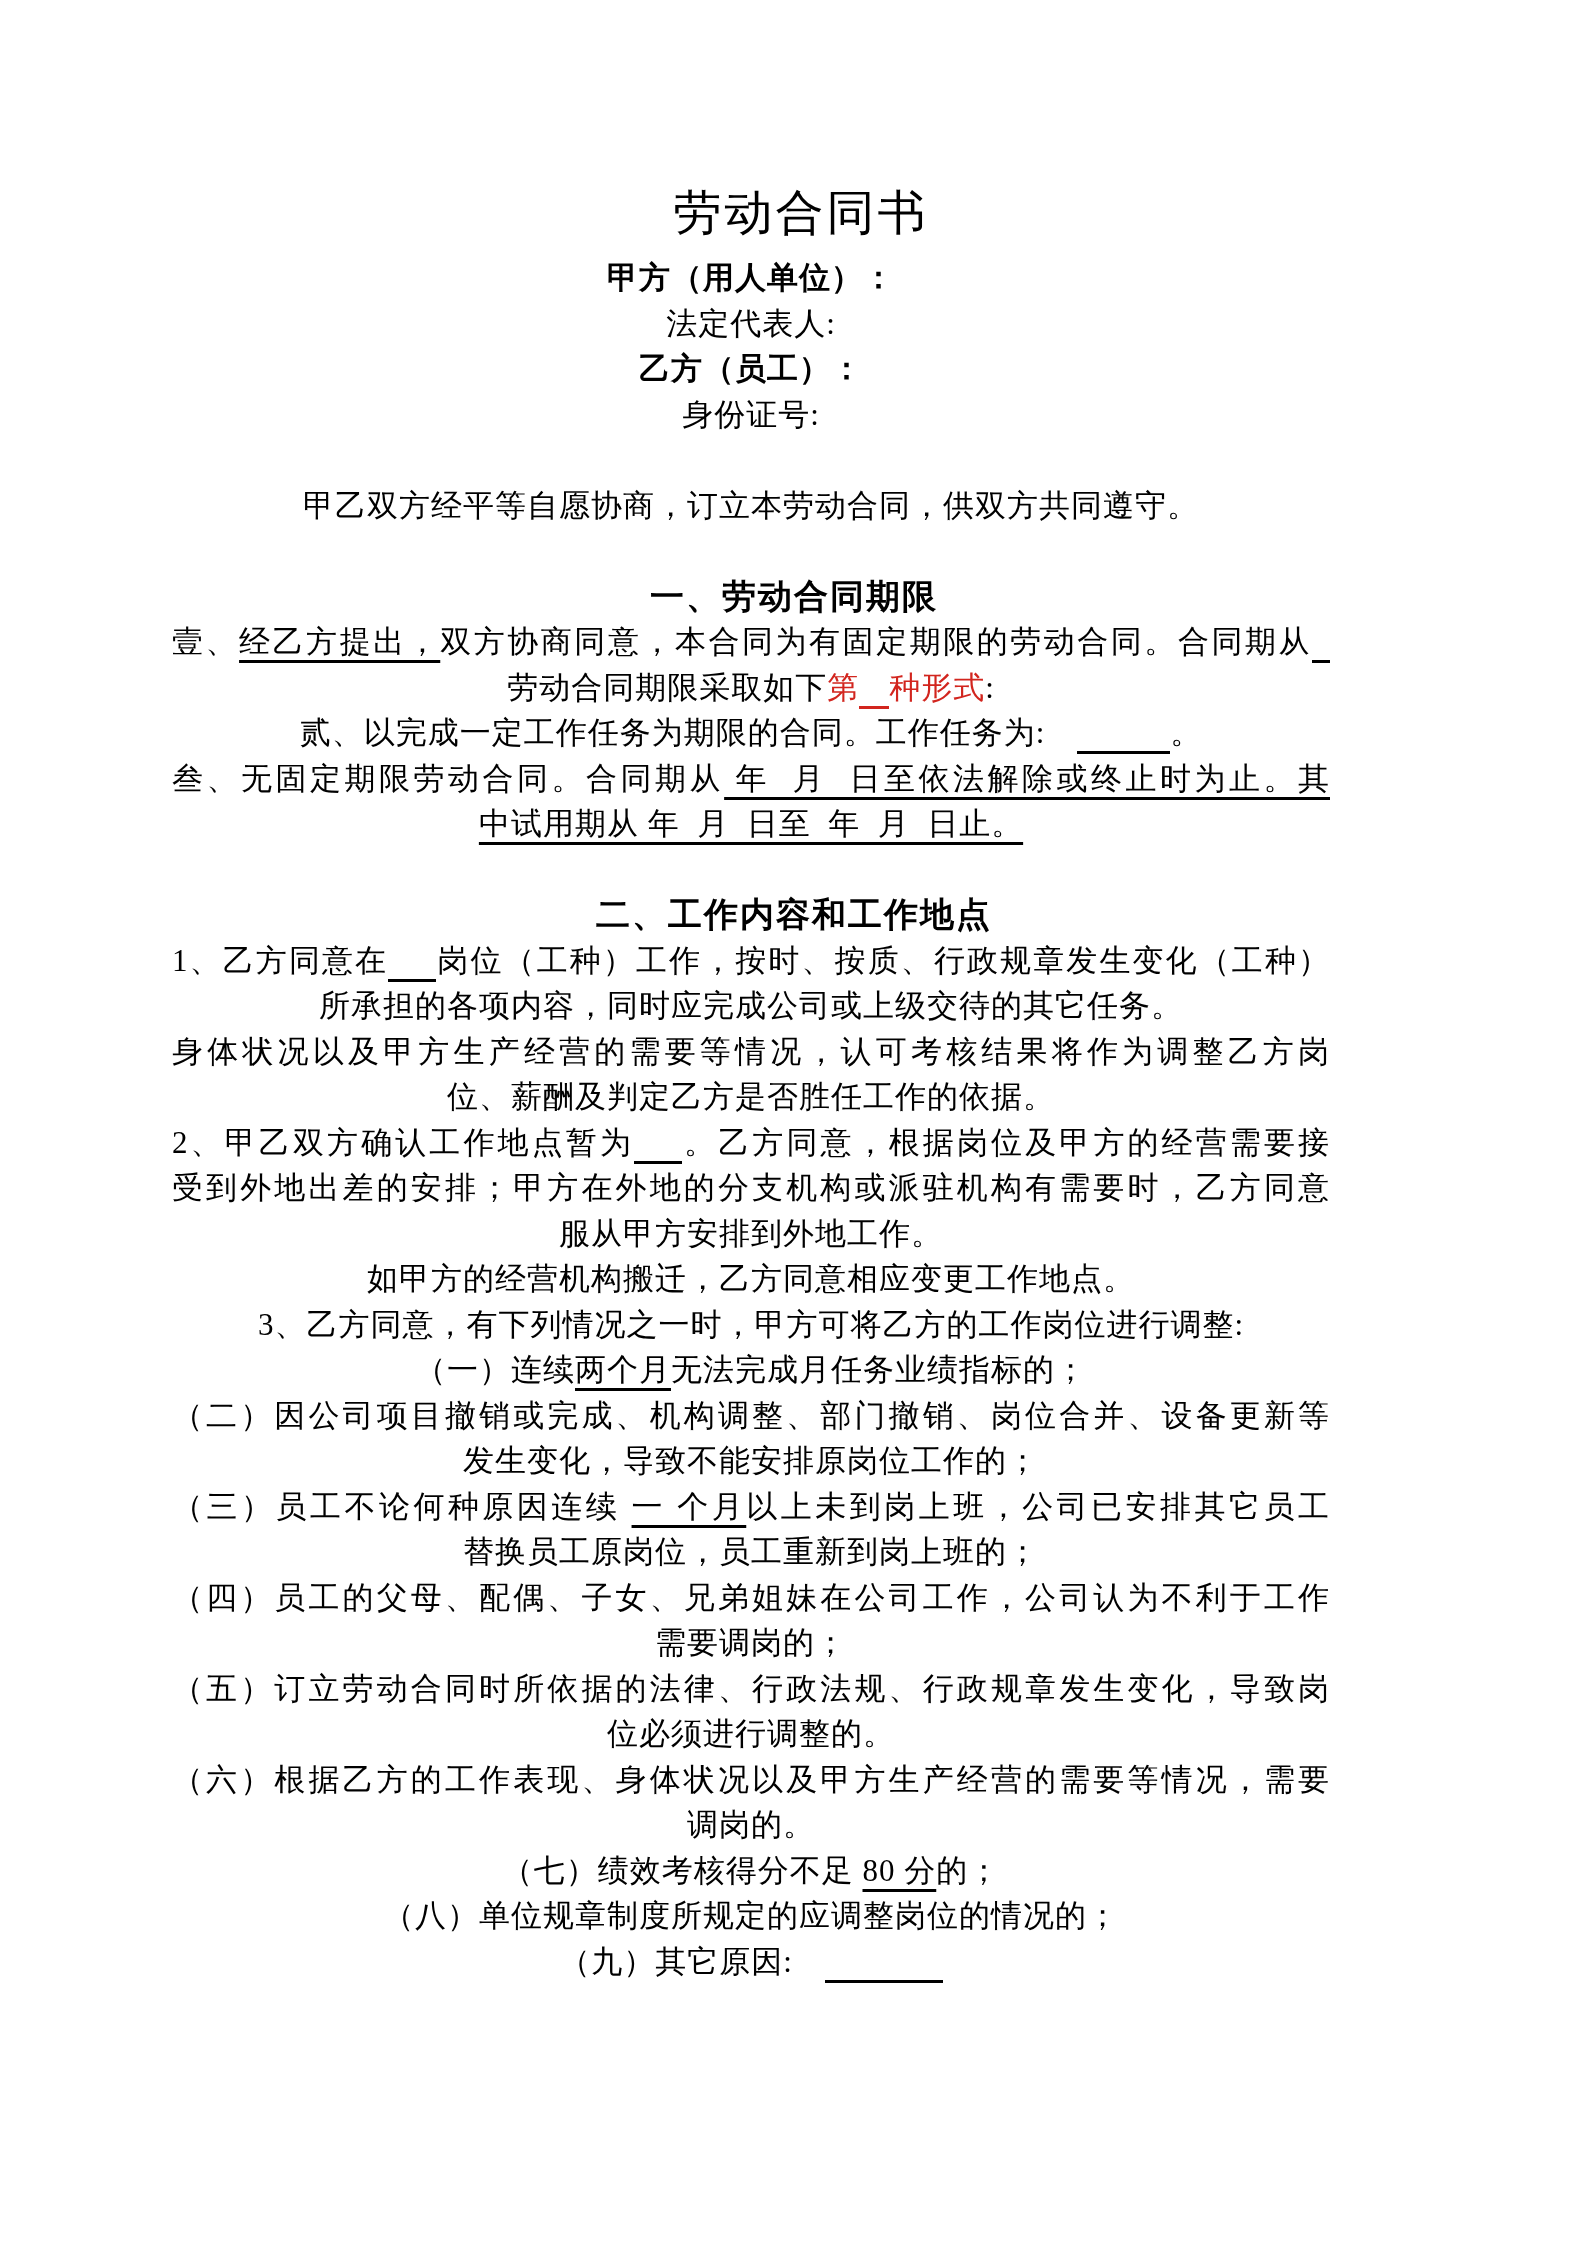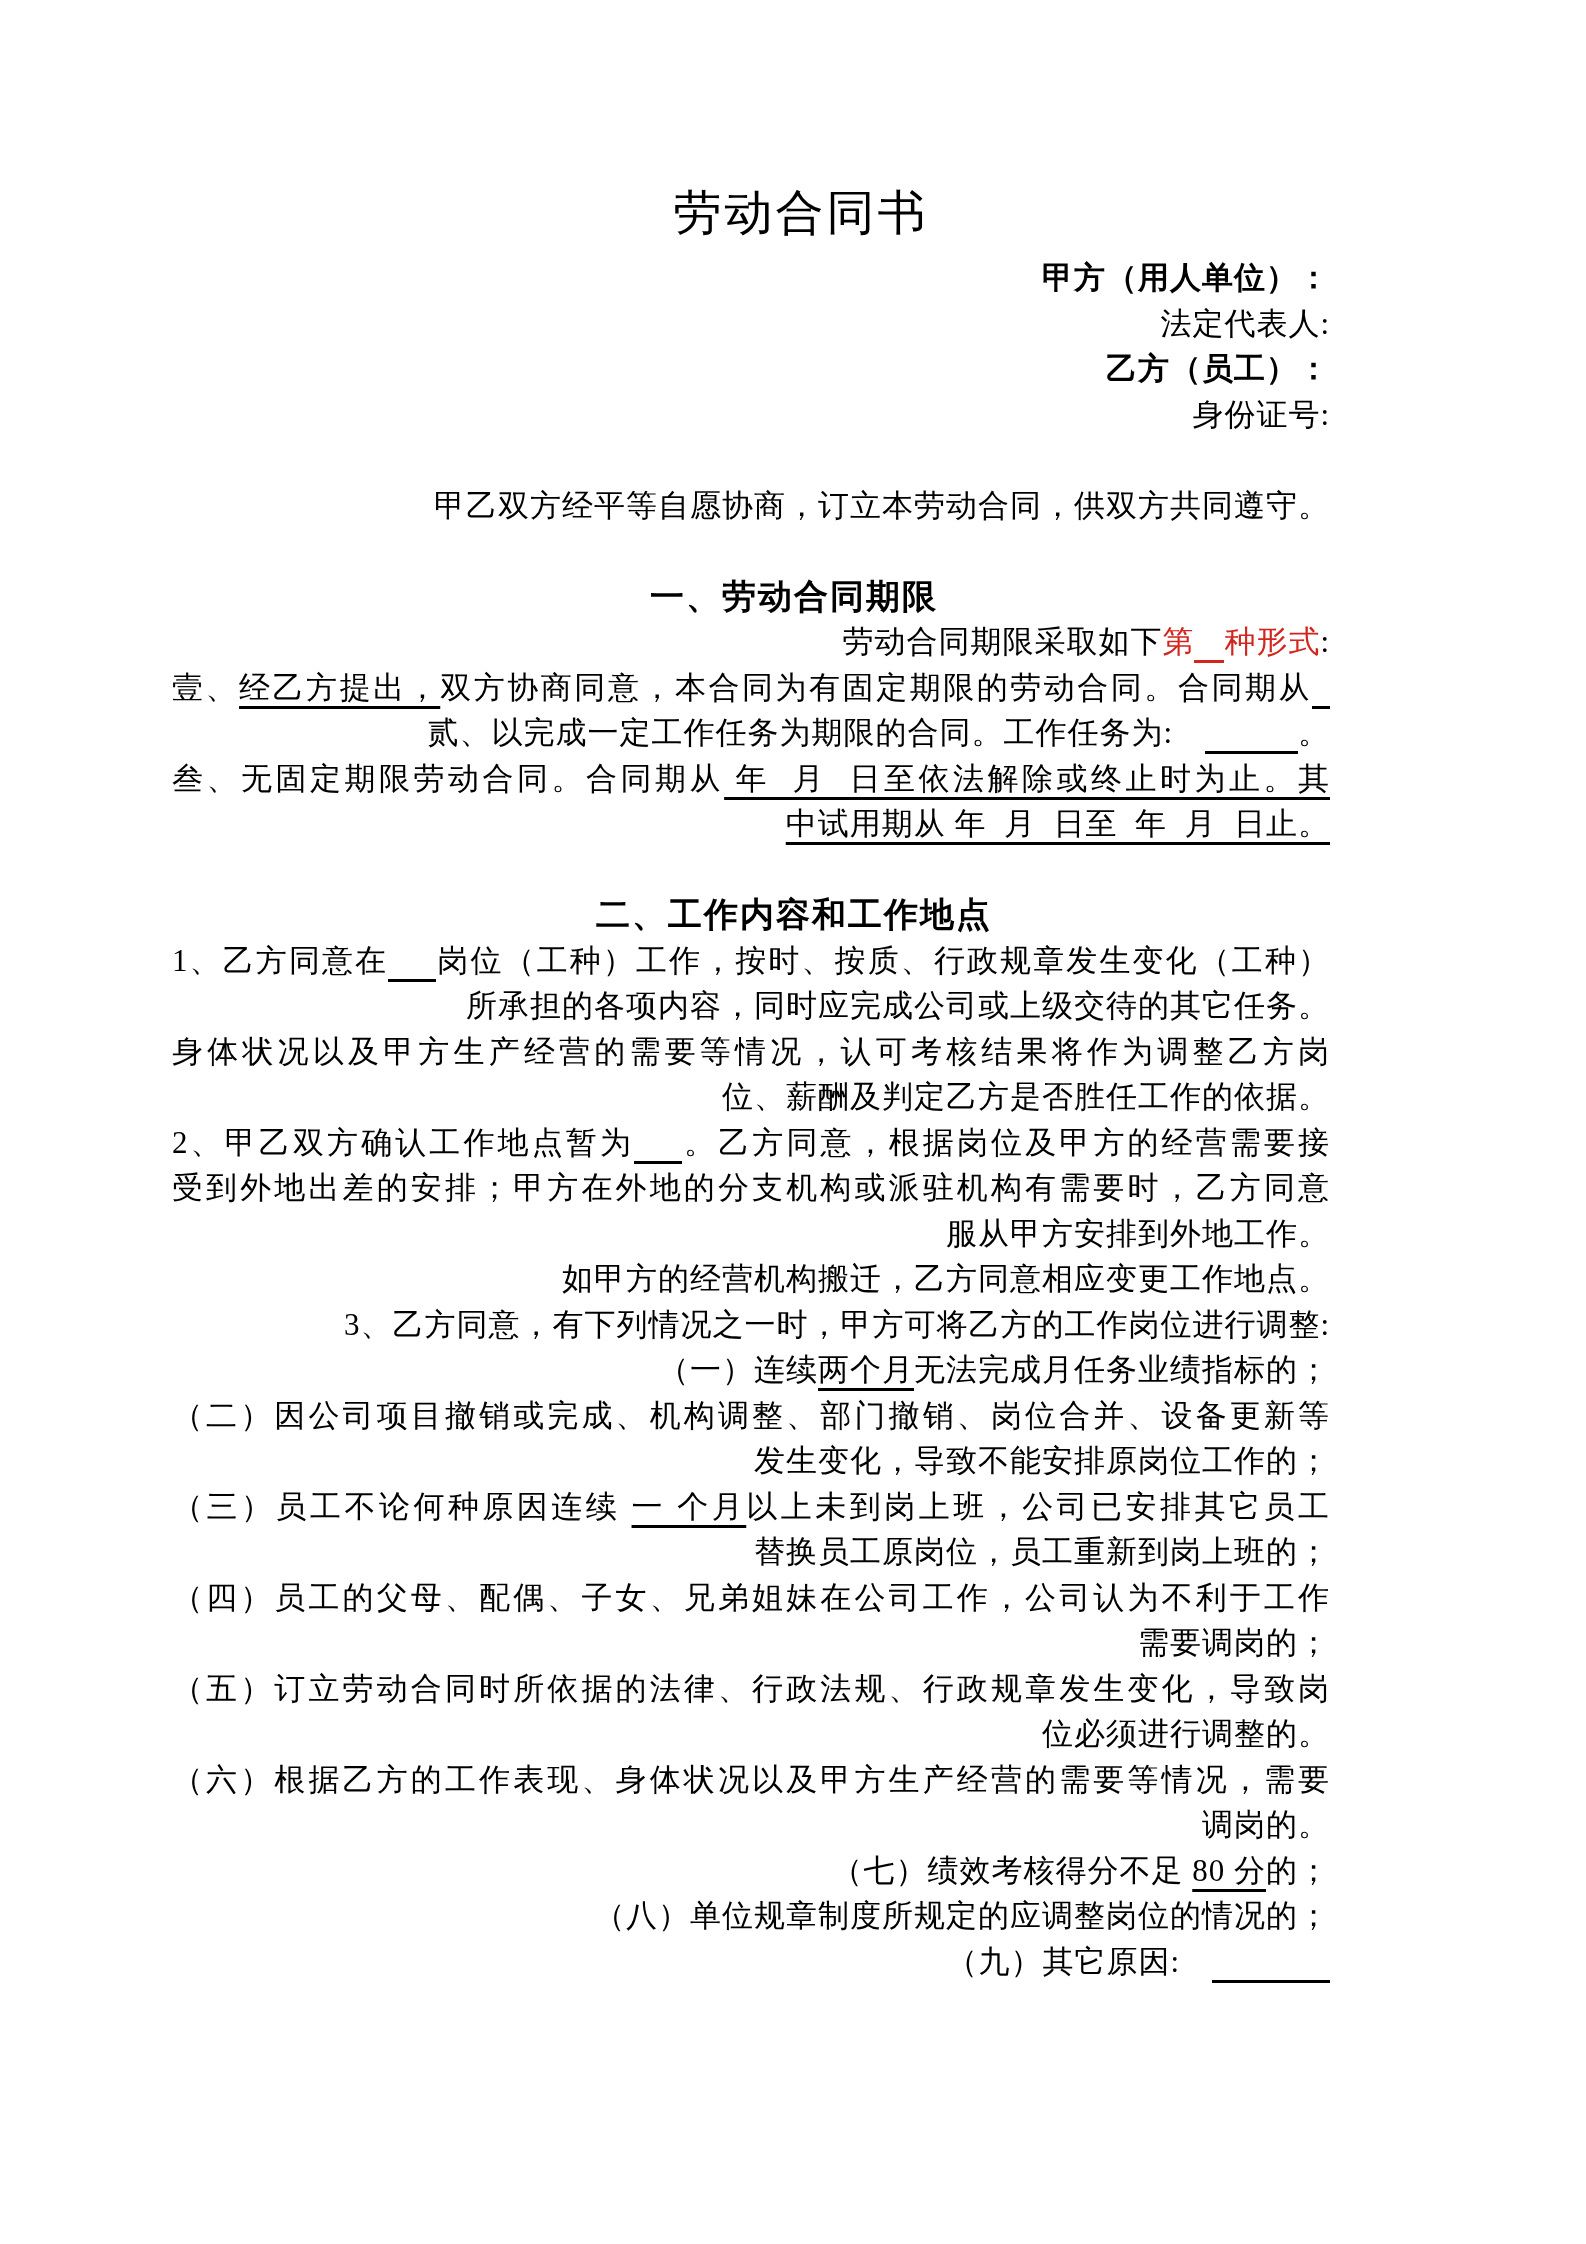--- a/index.html
+++ b/index.html
@@ -19,21 +19,21 @@
     padding-left:100px; text-align:center;
     font-size:48px; line-height:58px; letter-spacing:3px;
     font-weight:normal;
   }
   .doc-body {
     position:absolute; top:255px; left:172px; width:1158px;
     font-size:31px; letter-spacing:1px; line-height:45.5px;
   }
   .line {
     height:45.5px; overflow:hidden;
-    word-break:break-all; text-align:right;
+    word-break:break-all; text-align:center;
   }
   .line.just { text-align:justify; text-align-last:justify; }
   .line.center {
     text-align:center; text-align-last:center;
     font-size:34px; letter-spacing:2px; margin-right:-86px;
   }
   .line.bold { font-weight:bold; }
   .u {
     text-decoration:underline;
     text-decoration-thickness:3px;
@@ -54,22 +54,22 @@
   <h1 class="doc-title">劳动合同书</h1>
   <div class="doc-body">
       <div class="line bold"><span class="">甲方（用人单位）：</span></div>
       <div class="line"><span class="">法定代表人:</span></div>
       <div class="line bold"><span class="">乙方（员工）：</span></div>
       <div class="line"><span class="">身份证号:</span></div>
       <div class="line">&nbsp;</div>
       <div class="line"><span class="">甲乙双方经平等自愿协商，订立本劳动合同，供双方共同遵守。</span></div>
       <div class="line">&nbsp;</div>
       <div class="line center bold"><span class="">一、劳动合同期限</span></div>
+      <div class="line just"><span class="">壹、</span><span class="u">经乙方提出，</span><span class="">双方协商同意，本合同为有固定期限的劳动合同。合同期从</span><span class="fill" style="width: 18px;"></span></div>
       <div class="line"><span class="">劳动合同期限采取如下</span><span class="red">第</span><span class="fill red" style="width: 30px;"></span><span class="red">种形式</span><span class="">:</span></div>
-      <div class="line just"><span class="">壹、</span><span class="u">经乙方提出，</span><span class="">双方协商同意，本合同为有固定期限的劳动合同。合同期从</span><span class="fill" style="width: 18px;"></span></div>
       <div class="line"><span class="">贰、以完成一定工作任务为期限的合同。工作任务为:　</span><span class="fill" style="width: 93px;"></span><span class="">。</span></div>
       <div class="line just"><span class="">叁、无固定期限劳动合同。合同期从</span><span class="u">&nbsp;年&nbsp;&nbsp;月&nbsp;&nbsp;日至依法解除或终止时为止。其</span></div>
       <div class="line"><span class="u">中试用期从&nbsp;年&nbsp;&nbsp;月&nbsp;&nbsp;日至&nbsp;&nbsp;年&nbsp;&nbsp;月&nbsp;&nbsp;日止。</span></div>
       <div class="line">&nbsp;</div>
       <div class="line center bold"><span class="">二、工作内容和工作地点</span></div>
       <div class="line just"><span class="">1、乙方同意在</span><span class="fill" style="width: 48px;"></span><span class="">岗位（工种）工作，按时、按质、行政规章发生变化（工种）</span></div>
       <div class="line"><span class="">所承担的各项内容，同时应完成公司或上级交待的其它任务。</span></div>
       <div class="line just"><span class="">身体状况以及甲方生产经营的需要等情况，认可考核结果将作为调整乙方岗</span></div>
       <div class="line"><span class="">位、薪酬及判定乙方是否胜任工作的依据。</span></div>
       <div class="line just"><span class="">2、甲乙双方确认工作地点暂为</span><span class="fill" style="width: 48px;"></span><span class="">。乙方同意，根据岗位及甲方的经营需要接</span></div>

